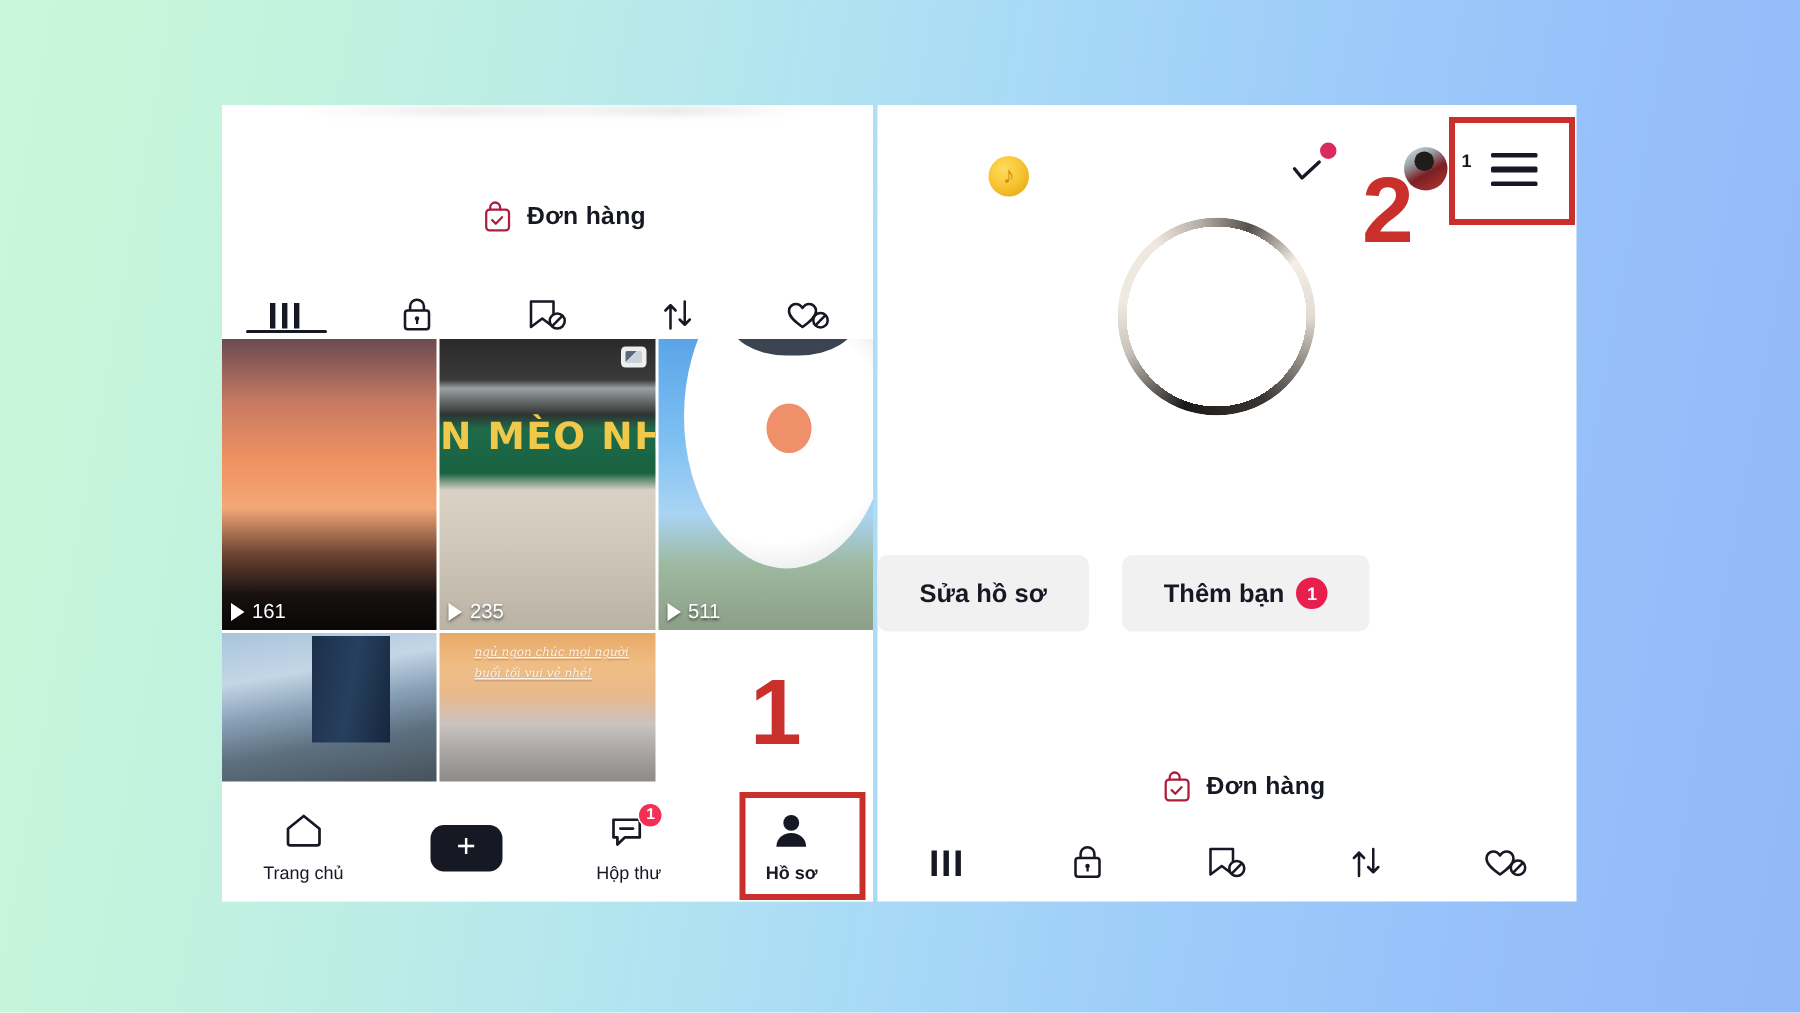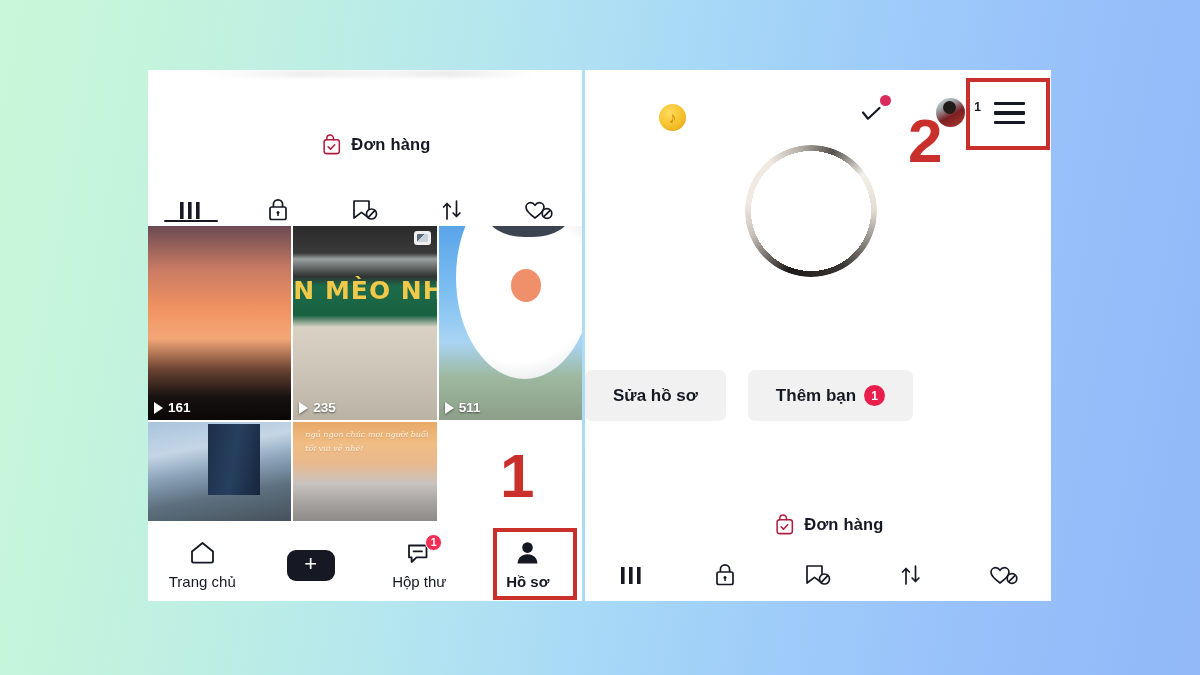--- a/index.html
+++ b/index.html
@@ -64,21 +64,21 @@
     display: grid;
     grid-template-columns: repeat(3, 1fr);
     gap: 2px;
     background: #fff;
   }
   .cell { position: relative; height: 99px; overflow: hidden; }
   #left-panel .grid .cell:nth-child(-n+3) { height: 194px; }
   .views {
     position: absolute; left: 6px; bottom: 5px;
     display: flex; align-items: center; gap: 5px;
-    color: #fff; font-size: 13.5px; font-weight: 700;
+    color: #fff; font-size: 13.5px; font-weight: 400;
     text-shadow: 0 1px 2px rgba(0,0,0,.55);
   }
   .play-tri {
     width: 0; height: 0;
     border-left: 9px solid #fff;
     border-top: 6px solid transparent;
     border-bottom: 6px solid transparent;
     filter: drop-shadow(0 1px 1px rgba(0,0,0,.5));
   }
   .multi-badge {
@@ -121,24 +121,24 @@
     width: 22%; height: 16%;
     background: #f0906a; border-radius: 50%;
   }
   .t4 { background: linear-gradient(170deg,#a9c4dc 0%, #c4d6e6 28%, #8aa2b8 48%, #5d707f 70%, #46525c 100%); }
   .t4 .tower {
     position: absolute; left: 42%; top: 2%; width: 36%; height: 72%;
     background: linear-gradient(100deg,#1c2f4a,#27405f 50%,#16263c);
   }
   .t5 { background: linear-gradient(180deg,#e8a968 0%, #f0bd84 22%, #e8b98c 42%, #c9c3c0 62%, #a9a5a3 80%, #8e8a88 100%); }
   .t5 .hand-text {
-    position: absolute; top: 6px; left: 12px;
+    position: absolute; top: 6px; left: 23px;
     color: #fff6ee; font-size: 8px; line-height: 1.7;
     font-family: "DejaVu Serif", serif; font-style: italic;
-    opacity: .92; text-shadow: 0 1px 1px rgba(0,0,0,.18);
+    opacity: .92; text-shadow: 0 1px 1px rgba(0,0,0,.18); text-decoration: underline;
   }
   .t6 { background: linear-gradient(160deg,#1b1712 0%, #3a3026 30%, #6a5236 55%, #2c2620 80%, #12100e 100%); }
   .t6 .pause-text {
     position: absolute; left: 46%; bottom: 8px;
     color: #d8a83a; font-size: 19px; font-weight: 800;
     letter-spacing: 1px; font-family: "DejaVu Sans", sans-serif;
   }
   .t6 .redshape {
     position: absolute; left: 52%; top: 4px; width: 18px; height: 52px;
     background: #e0231f;
@@ -151,21 +151,21 @@
   
   .bottom-nav {
     display: flex; align-items: center; justify-content: space-around;
     height: 72px; background: #fff; position: relative;
   }
   .nav-item {
     flex: 1; display: flex; flex-direction: column;
     align-items: center; justify-content: center; gap: 4px;
     position: relative; height: 100%;
   }
-  .nav-label { font-size: 15px; color: #161823; font-weight: 500; }
+  .nav-label { font-size: 12px; color: #161823; font-weight: 500; }
   .nav-label.bold { font-weight: 700; text-align: right; }
   .nav-icon-wrap { position: relative; }
   .badge {
     position: absolute; top: -7px; right: -10px;
     min-width: 17px; height: 17px; padding: 0 4px;
     border-radius: 9px; background: #f42f55;
     color: #fff; font-size: 10.5px; font-weight: 700;
     display: flex; align-items: center; justify-content: center;
     border: 1.5px solid #fff;
   }

